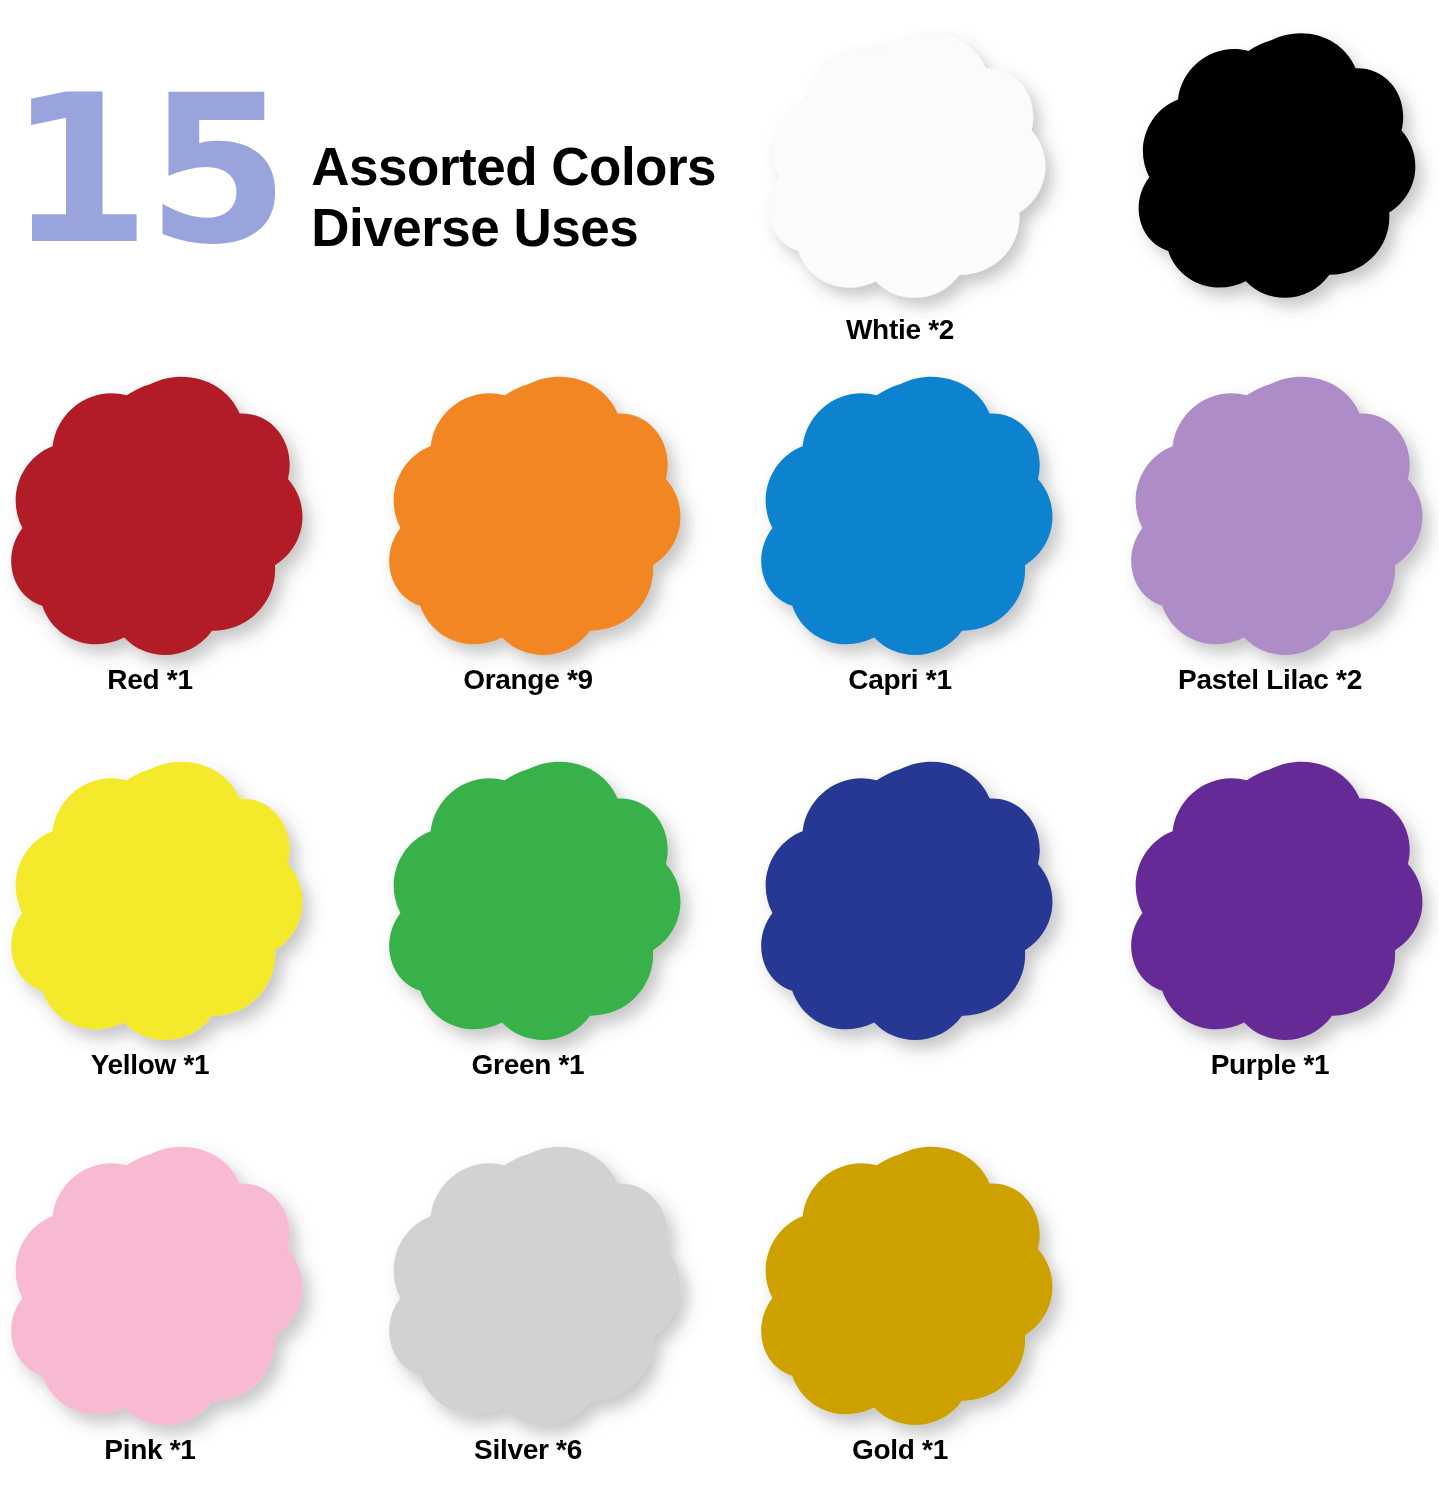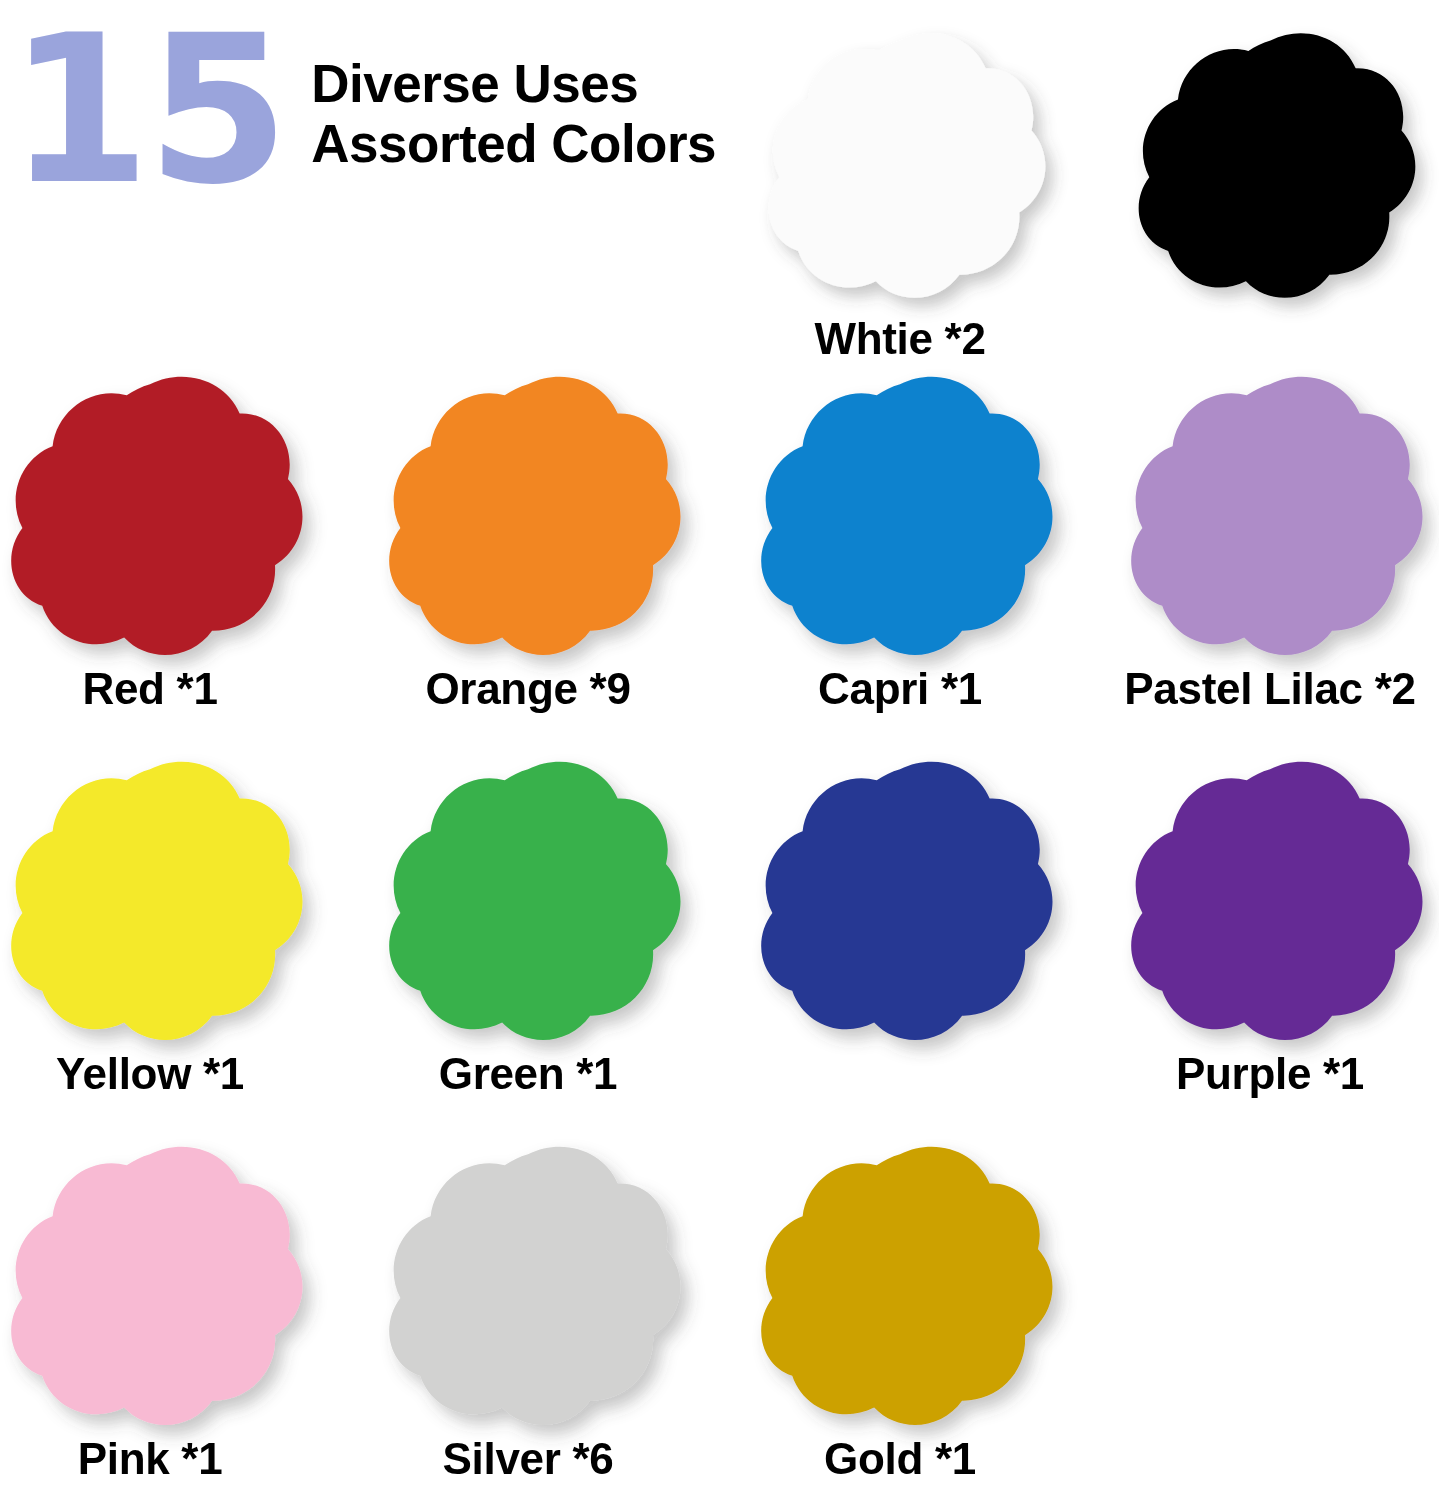--- a/index.html
+++ b/index.html
@@ -17,21 +17,21 @@
   }
 
   
   #header {
     position: absolute;
     left: 0;
     top: 28px;
     width: 740px;
     height: 230px;
     display: flex;
-    align-items: flex-start;
+    align-items: flex-end;
   }
   #big-number {
     font-family: "DejaVu Sans", sans-serif;
     font-weight: bold;
     font-size: 205px;
     line-height: 0.86;
     letter-spacing: -4px;
     color: #9aa4dc;
     margin-left: 8px;
     margin-top: -6px;
@@ -65,21 +65,21 @@
   }
   .blob-wrap svg {
     display: block;
     width: 300px;
     height: 300px;
     overflow: visible;
   }
   .swatch-label {
     font-family: "Liberation Sans", sans-serif;
     font-weight: bold;
-    font-size: 44px;
+    font-size: 28px;
     color: #000000;
     letter-spacing: -0.3px;
     white-space: nowrap;
     margin-top: 4px;
   }
 
   
   .r0 { top: 10px; }
   .r1 { top: 360px; }
   .r2 { top: 745px; }
@@ -93,22 +93,22 @@
   
   .r0 .blob-wrap { width: 285px; height: 300px; }
   .r0 .blob-wrap svg { width: 285px; height: 300px; }
 </style>
 </head>
 <body>
 
 <div id="header">
   <div id="big-number" style="color: rgb(154, 164, 220);">15</div>
   <div id="headline">
+    <div class="line">Assorted Colors</div>
     <div class="line">Diverse Uses</div>
-    <div class="line">Assorted Colors</div>
   </div>
 </div>
 
 <div id="grid">
     <div class="swatch-cell r0 c2">
       <div class="blob-wrap">
         <svg viewBox="-14 -14 348 348">
           <path d="M160 14 C201 -6 248 10 264 48 C303 46 330 84 320 124 C348 155 340 203 305 224 C308 266 274 301 232 300 C208 334 158 338 130 308 C93 327 48 310 35 271 C-2 259 -12 212 12 181 C-7 145 10 100 47 86 C52 44 93 16 133 27 C141 21 150 17 160 14 Z" fill="#fbfbfb" filter="url(#blobShadow)"></path>
         </svg>
       </div>

